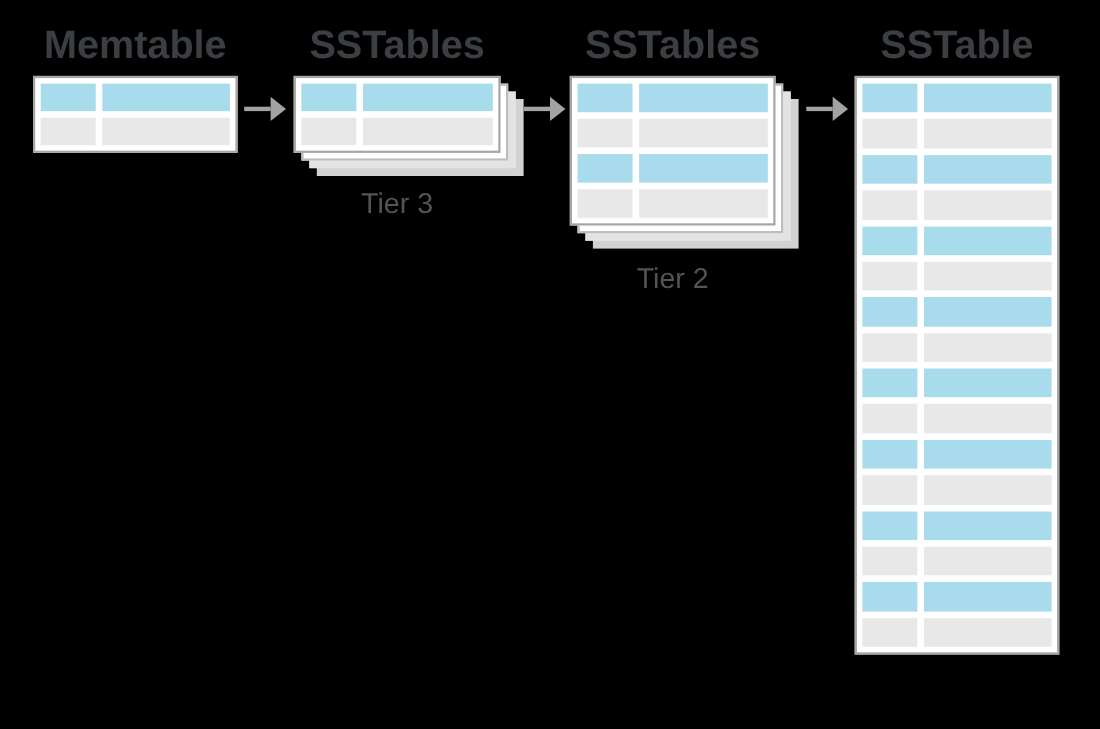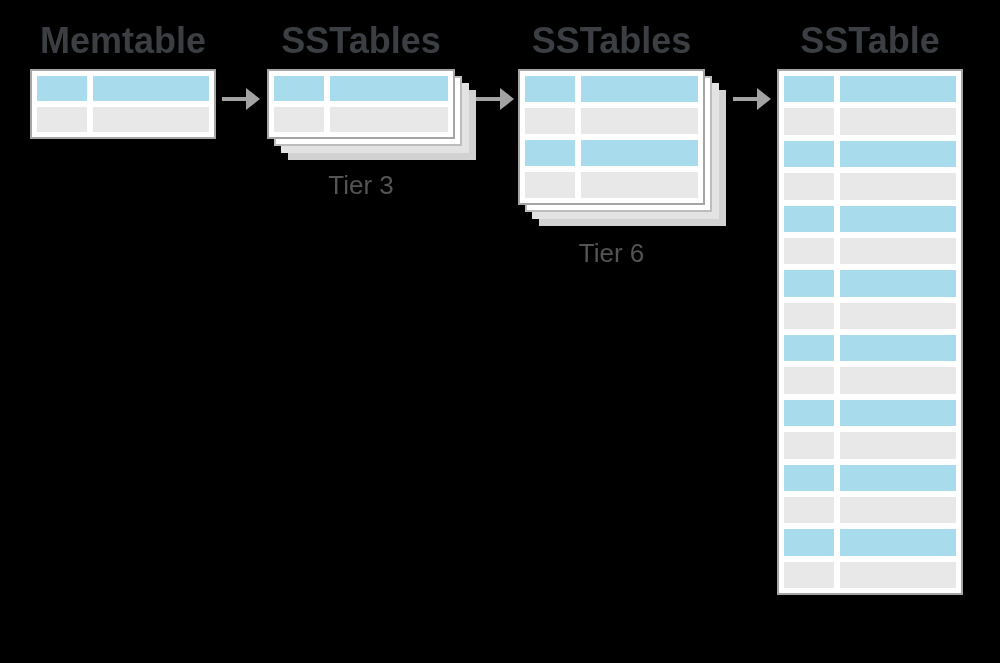--- a/index.html
+++ b/index.html
@@ -148,21 +148,21 @@
       </div>
       <div class="row">
         <div class="cell key" style="background: rgb(168, 219, 236);"></div>
         <div class="cell val" style="background: rgb(168, 219, 236);"></div>
       </div>
       <div class="row">
         <div class="cell key" style="background: rgb(232, 232, 232);"></div>
         <div class="cell val" style="background: rgb(232, 232, 232);"></div>
       </div>
     </div>
-  <div class="tier-label" style="left:518px; top:238px; width:187px;">Tier 6</div>
+  <div class="tier-label" style="left:518px; top:238px; width:187px;">Tier 2</div>
 
   <div class="arrow" style="left:733px; top:88px;">
     <div class="arrow-line"></div>
     <div class="arrow-head"></div>
   </div>
 
   <div class="stage-title" style="left:777px; top:26px; width:186px;">SSTable</div>
   <div class="sstable" style="left:777px; top:69px; width:186px; height:526px;">
       <div class="row">
         <div class="cell key" style="background: rgb(168, 219, 236);"></div>

